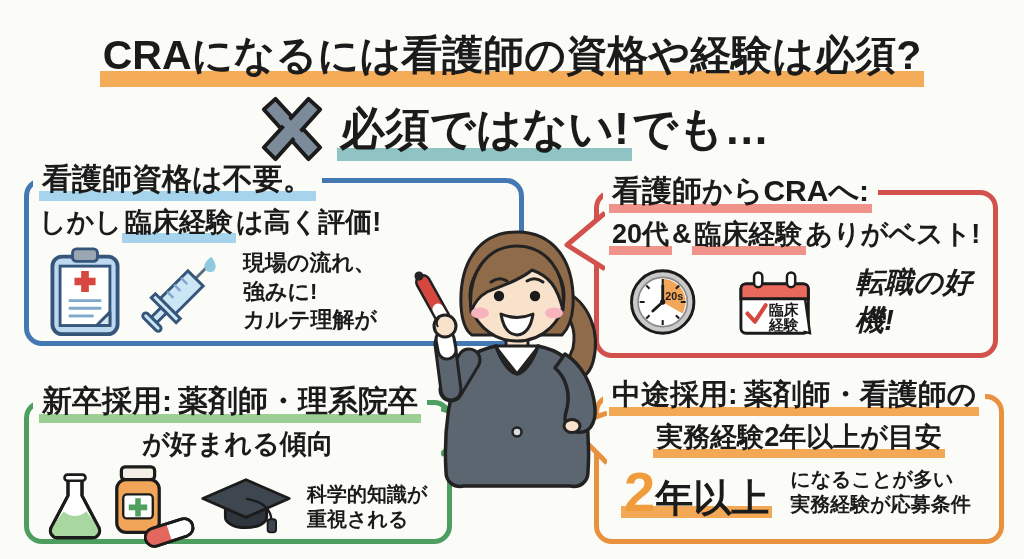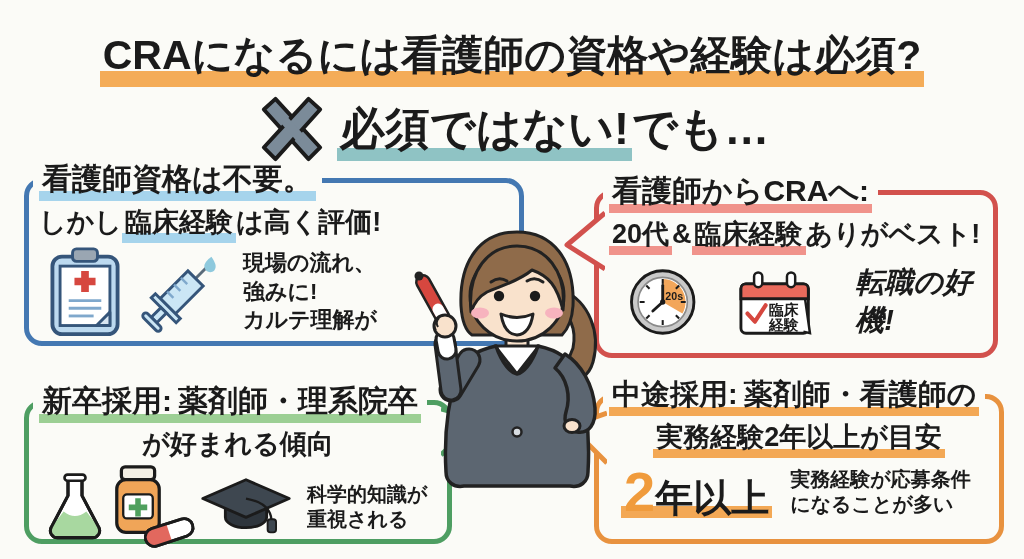--- a/index.html
+++ b/index.html
@@ -190,22 +190,22 @@
 
   <div class="bubble bubble-orange">
     <svg class="tail" style="left:-36px;top:10px;" width="44" height="58" viewBox="0 0 44 58">
       <polyline points="44,4 7,17 44,54" fill="#FBFBF7" stroke="#E8923F" stroke-width="5" stroke-linejoin="round"></polyline>
     </svg>
     <div class="box-title"><span class="bg" style="font-size:29px;"><span class="ul ul-or">中途採用:</span><span class="ul ul-or">薬剤師・看護師の</span></span></div>
     <div class="h2line h2center"><span class="ul ul-or">実務経験2年以上が目安</span></div>
     <div class="row" style="padding-top:4px;gap:18px;">
       <div class="bigyear"><span class="ul ul-or-big"><span class="digit">2</span><span class="rest">年以上</span></span></div>
       <div class="note note-mid">
+        <div>になることが多い</div>
         <div>実務経験が応募条件</div>
-        <div>になることが多い</div>
       </div>
     </div>
   </div>
 
   <svg class="presenter" width="214" height="270" viewBox="0 0 212 270">
 
     <path d="M158,64 C184,76 196,106 188,136 C184,150 172,158 165,149 C159,142 164,132 168,122 C172,102 165,88 149,78 Z" fill="#8F6B4A" stroke="#222" stroke-width="3" stroke-linejoin="round"></path>
 
     <path d="M112,6 C76,6 54,34 56,80 C57,96 61,105 67,109 L157,109 C163,103 167,94 168,80 C170,34 148,6 112,6 Z" fill="#8F6B4A" stroke="#222" stroke-width="3"></path>
 

